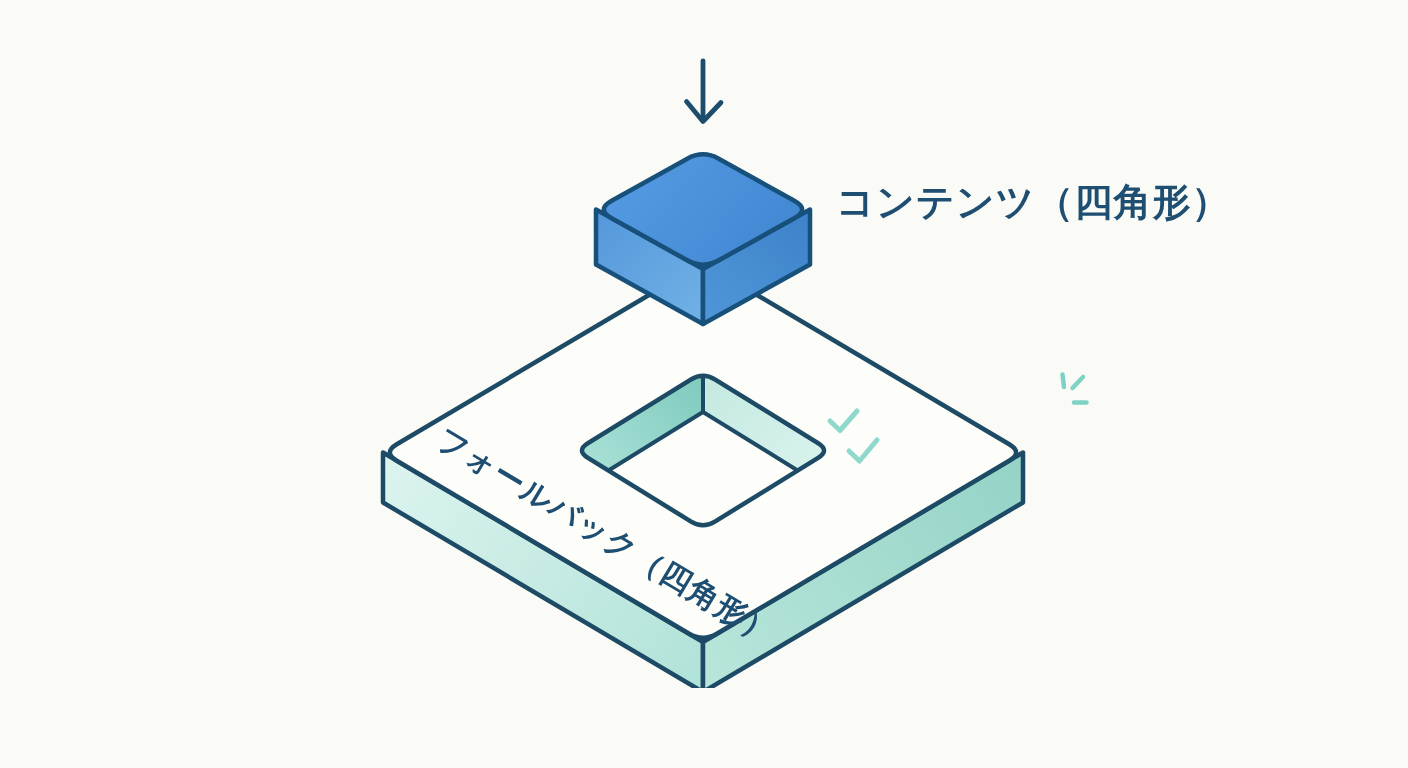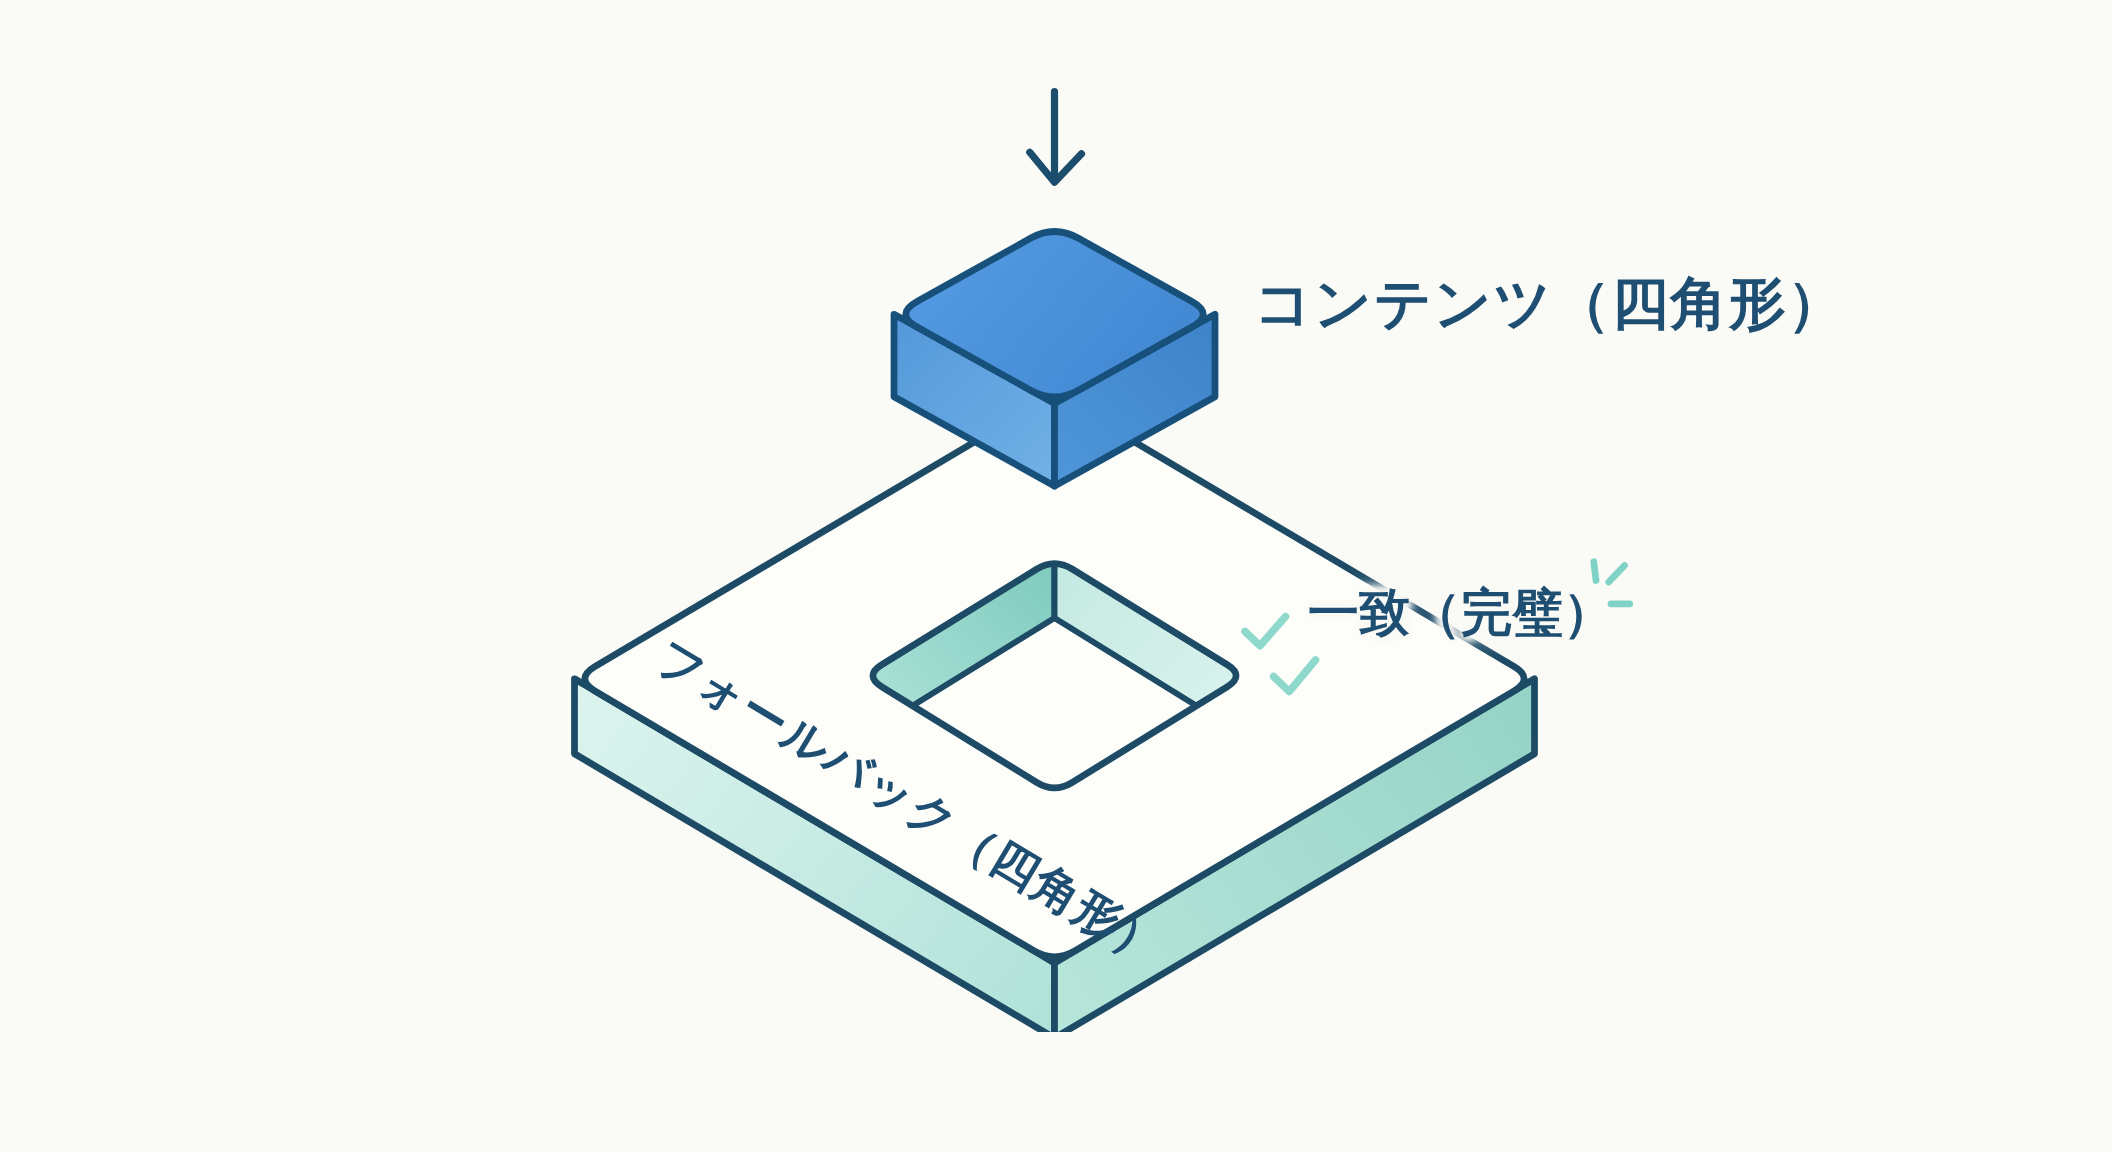--- a/index.html
+++ b/index.html
@@ -110,17 +110,16 @@
 
     <g fill="none" stroke="#7ed3c6" stroke-width="4.5" stroke-linecap="round">
       <path d="M 1062.5 374.5 L 1064 387"></path>
       <path d="M 1072.5 388 L 1083 377"></path>
       <path d="M 1074 402.5 L 1086.5 402.5"></path>
     </g>
   </svg>
 
   <div class="label label-content">コンテンツ（四角形）</div>
 
-  <div class="label label-match">一致（完璧）</div>
 
   <div class="label label-fallback">フォールバック（四角形）</div>
 
 </div>
 
 </body></html>

